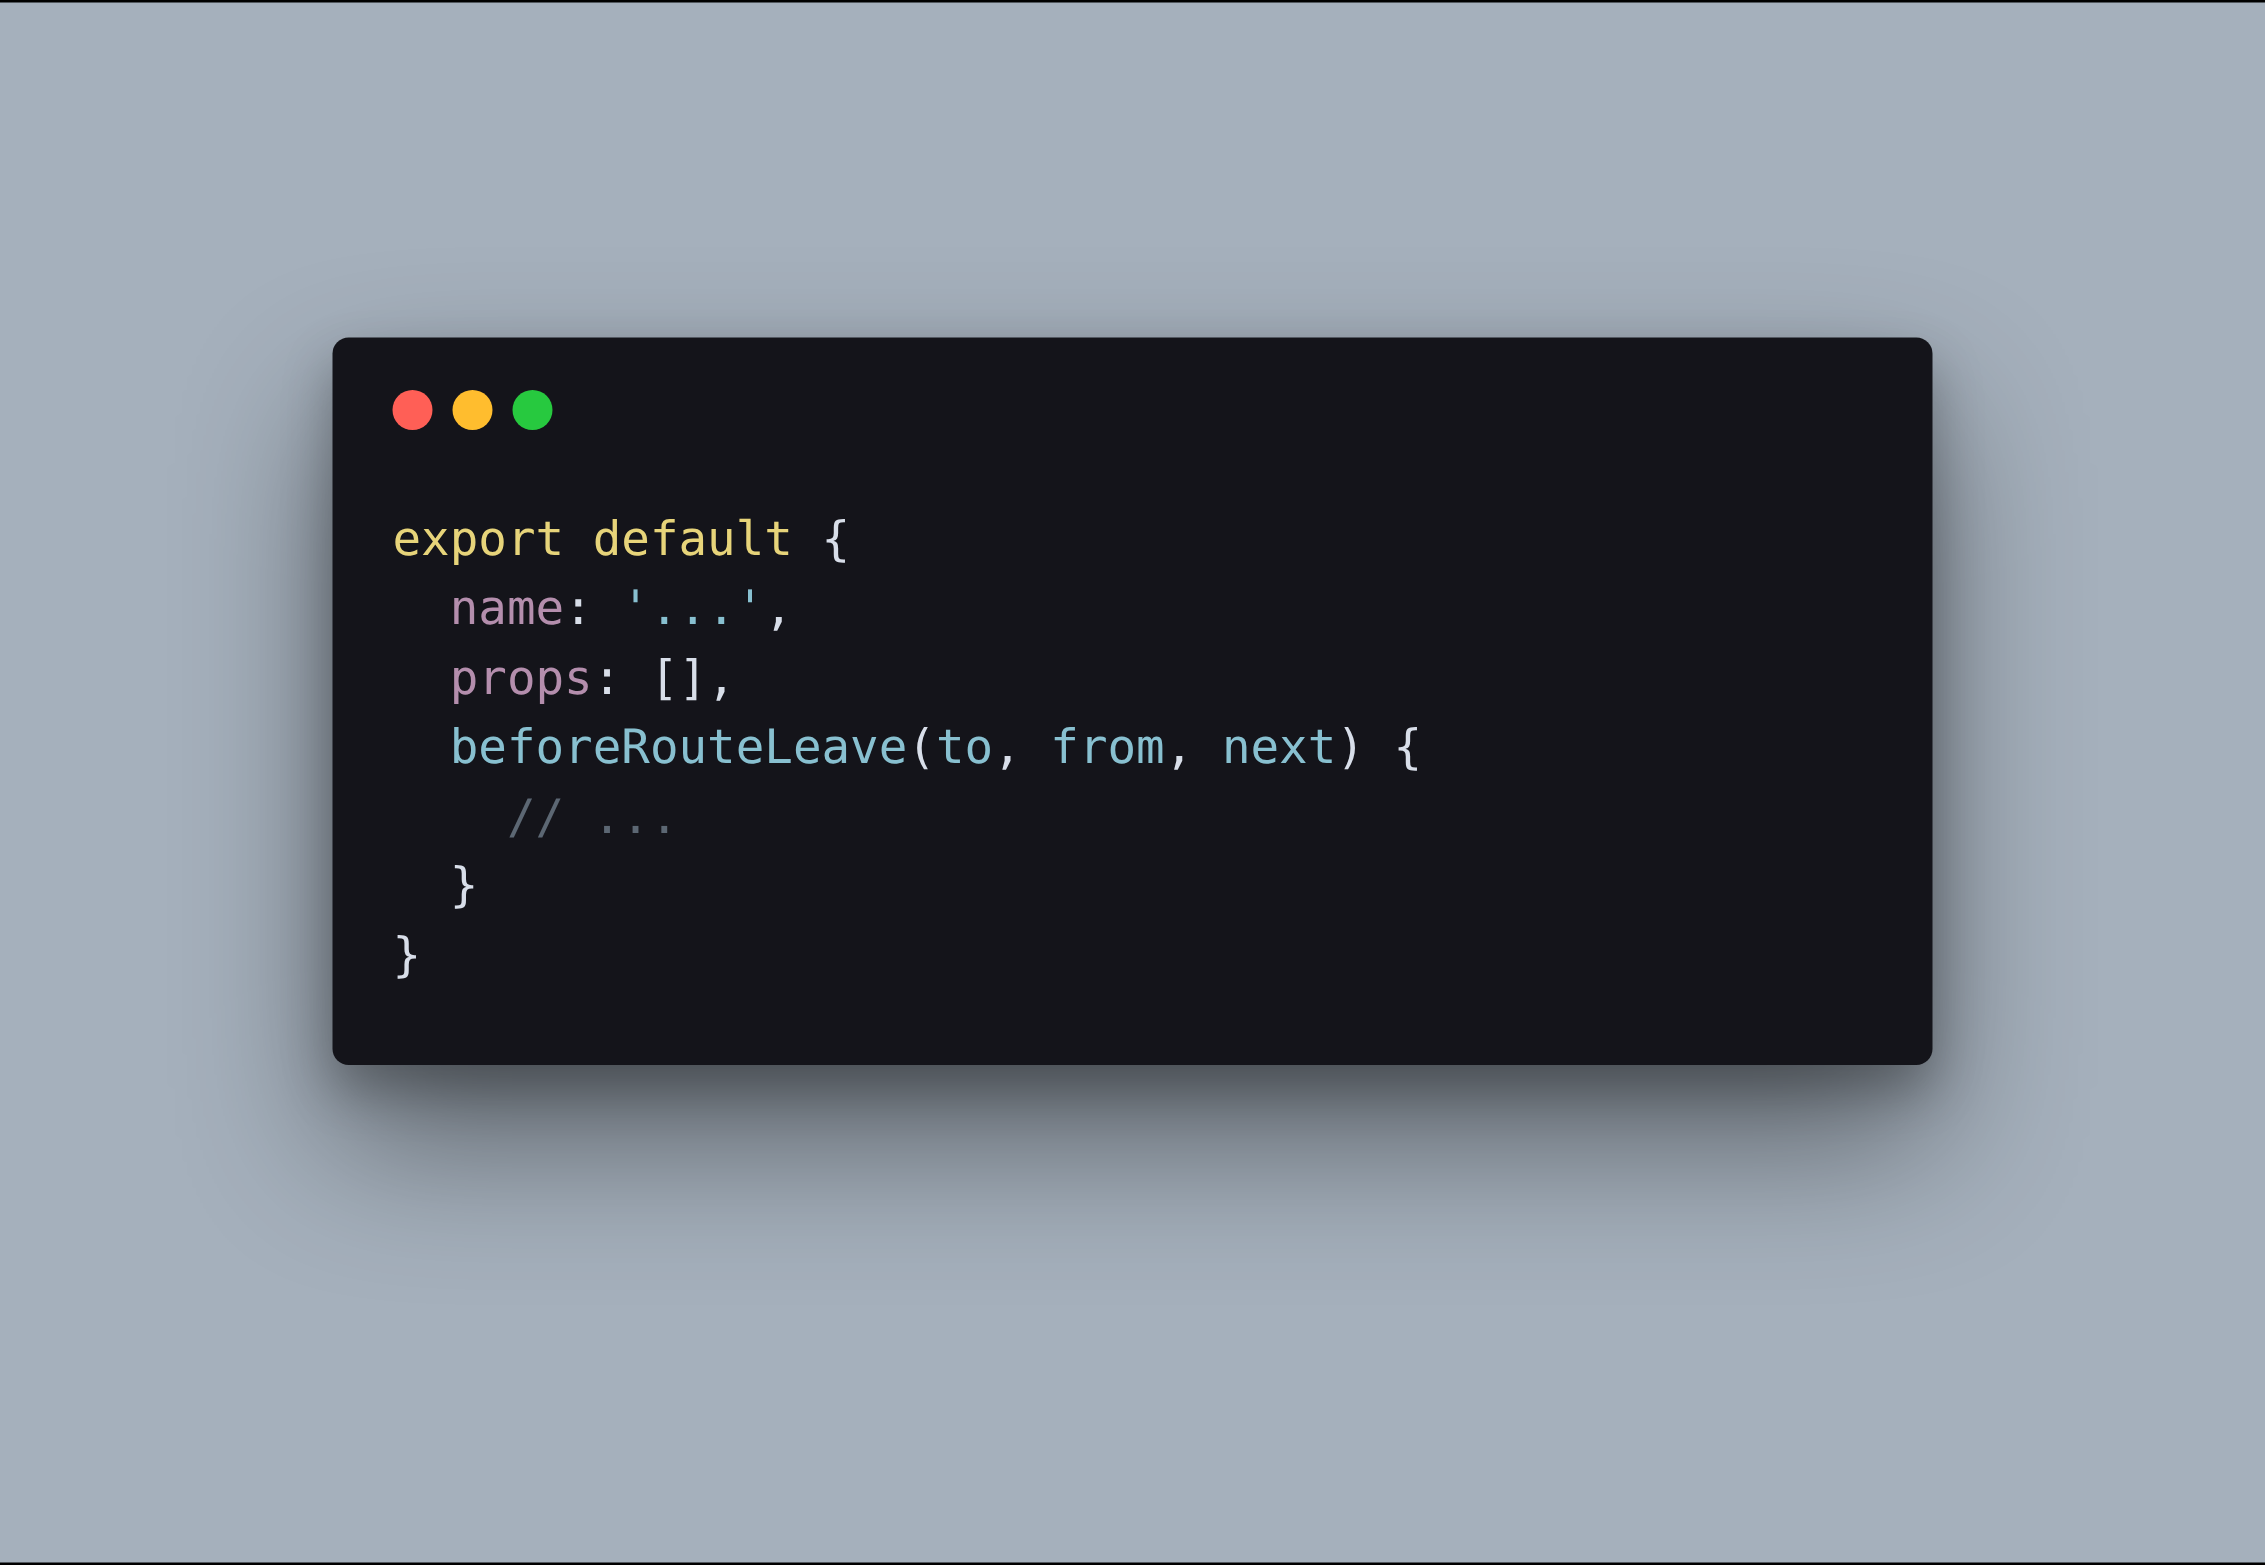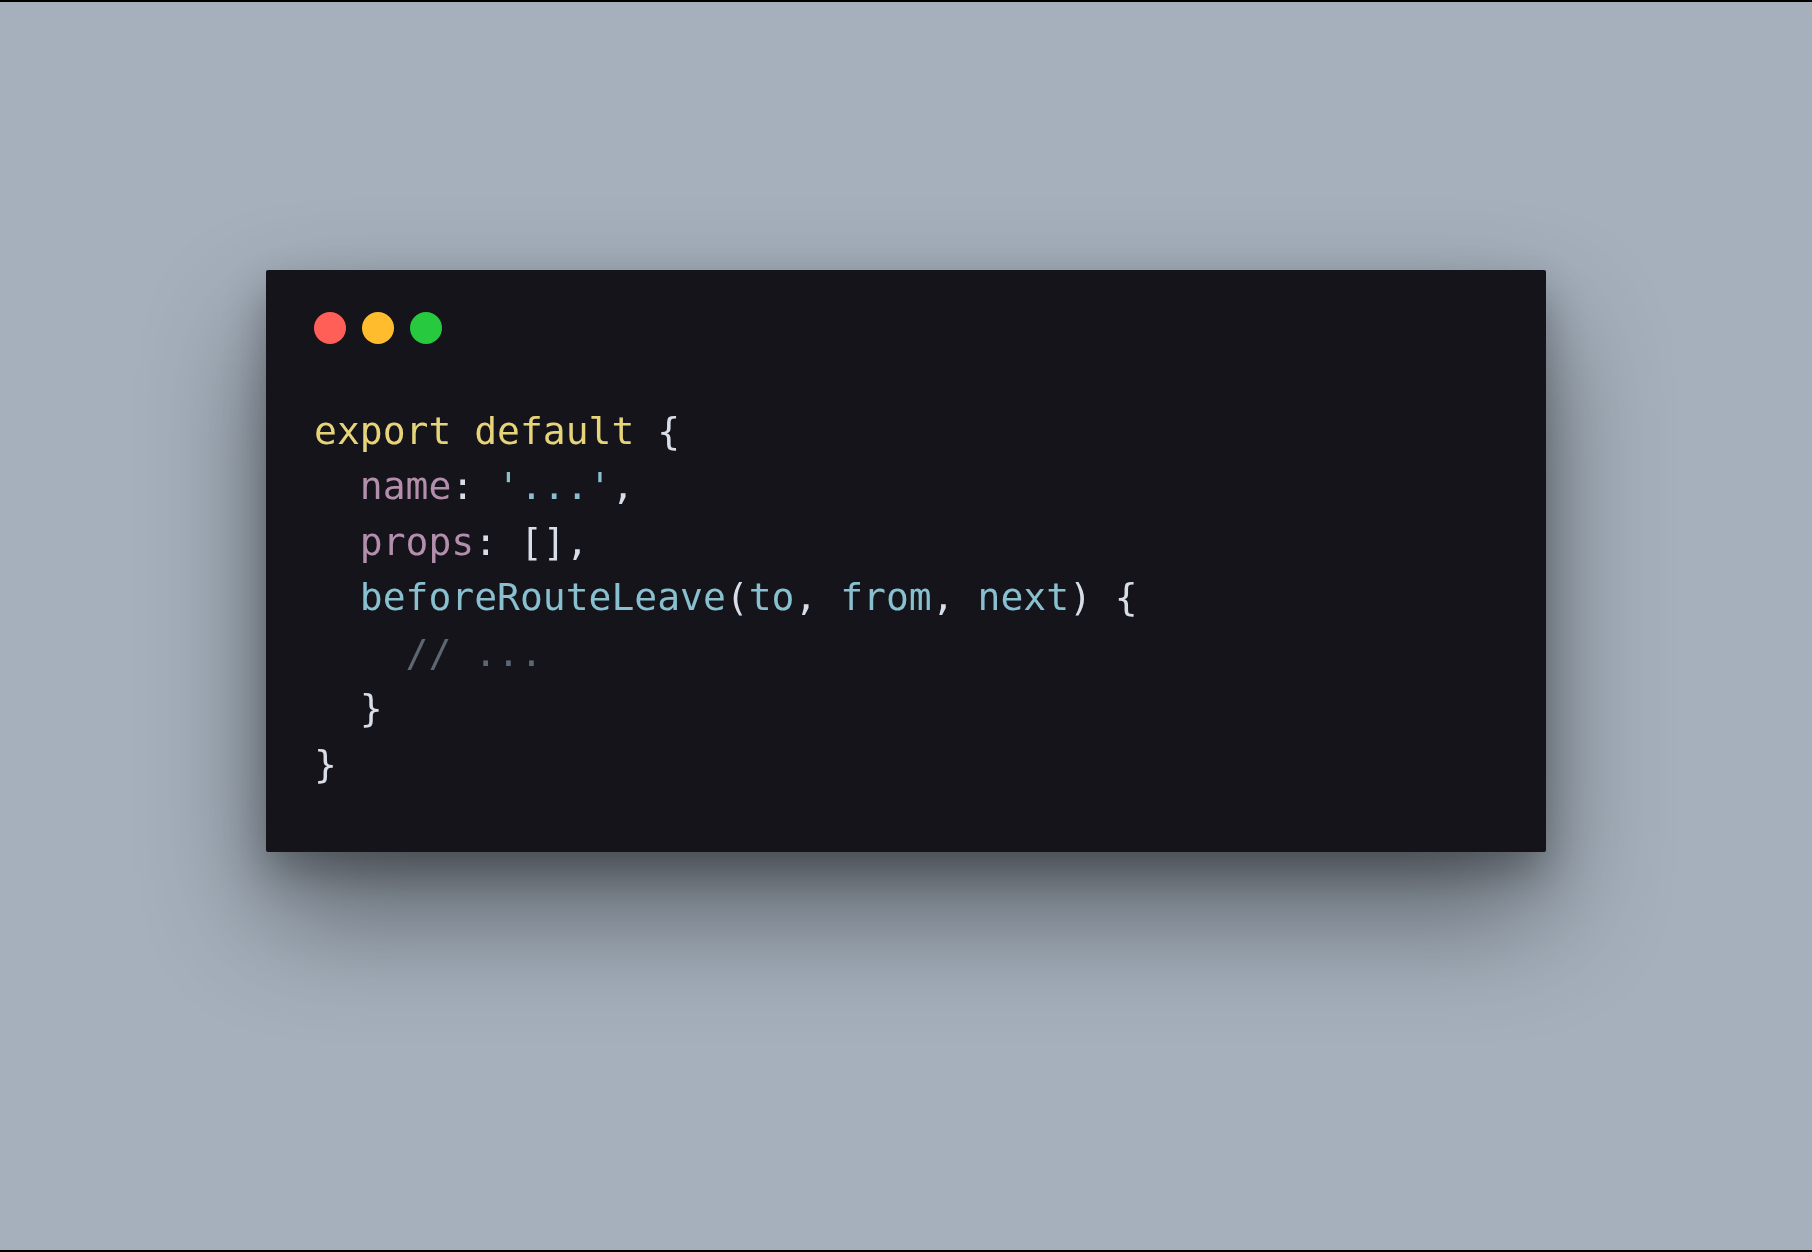--- a/index.html
+++ b/index.html
@@ -14,21 +14,21 @@
     display: flex;
     align-items: center;
     justify-content: center;
     font-family: ui-monospace, "SF Mono", Menlo, Monaco, Consolas, monospace;
     border-top: 2px solid #000;
     border-bottom: 2px solid #000;
   }
   .window {
     width: 1280px;
     background: #14141a;
-    border-radius: 2px;
+    border-radius: 13px;
     box-shadow: 0 60px 120px rgba(0,0,0,0.45), 0 20px 40px rgba(0,0,0,0.25);
     padding-bottom: 60px;
     margin-top: -130px;
   }
   .titlebar {
     display: flex;
     align-items: center;
     gap: 16px;
     padding: 42px 48px 24px 48px;
   }

